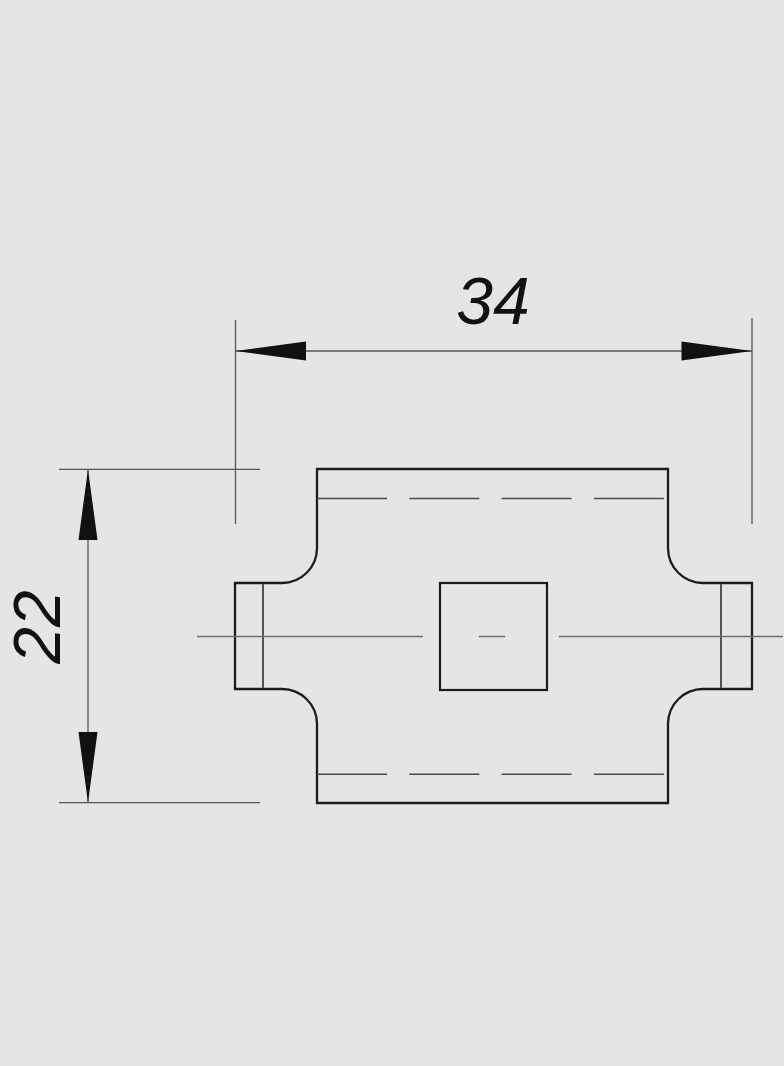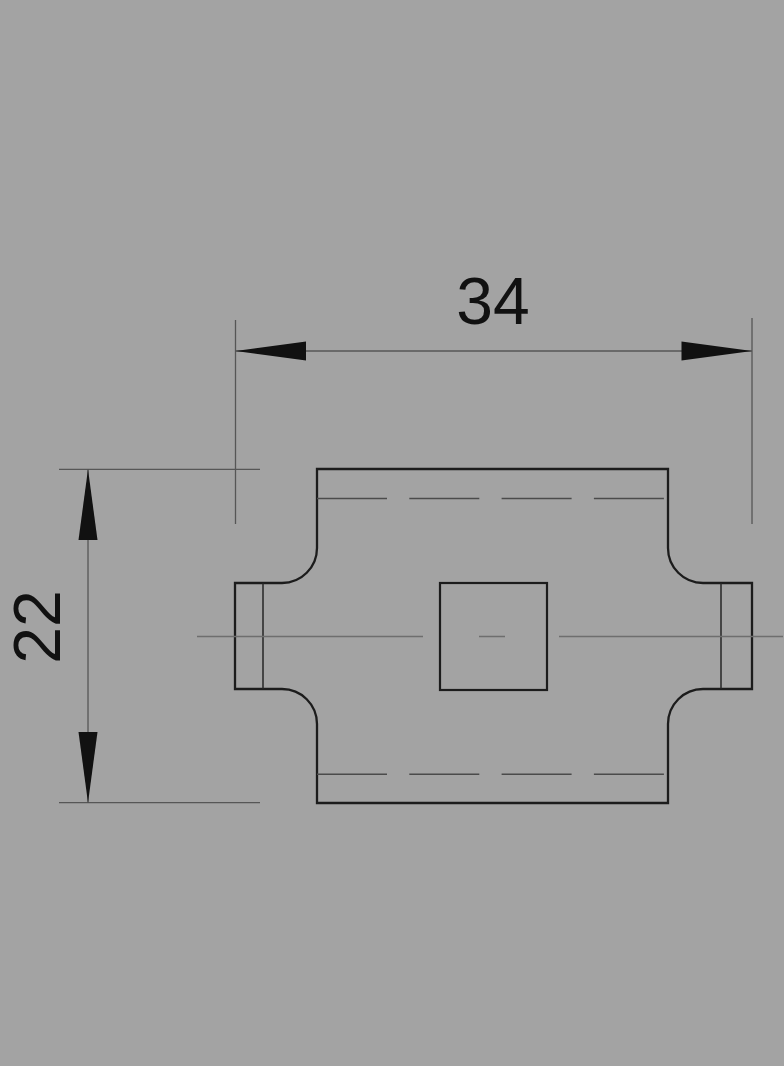--- a/index.html
+++ b/index.html
@@ -4,23 +4,24 @@
 <style>
   html, body {
     margin: 0;
     padding: 0;
     background: #ffffff;
   }
   .canvas {
     position: relative;
     width: 784px;
     height: 1066px;
-    background: #a3a3a3;
+    background: #e5e5e5;
     overflow: hidden;
     font-family: "Liberation Sans", sans-serif;
+    font-style: italic;
   }
   svg { display: block; }
 
   
   .outline      { fill: none; stroke-width: 2.3; stroke-linejoin: miter; }
   .hole         { fill: none; stroke-width: 2.2; }
   .edge-thin    { stroke-width: 1.6; }
   .hidden-line  { stroke-width: 1.6; stroke-dasharray: 70 22.3; }
   .centerline   { stroke-width: 1.5; }
   .dim-line     { stroke-width: 1.3; }

